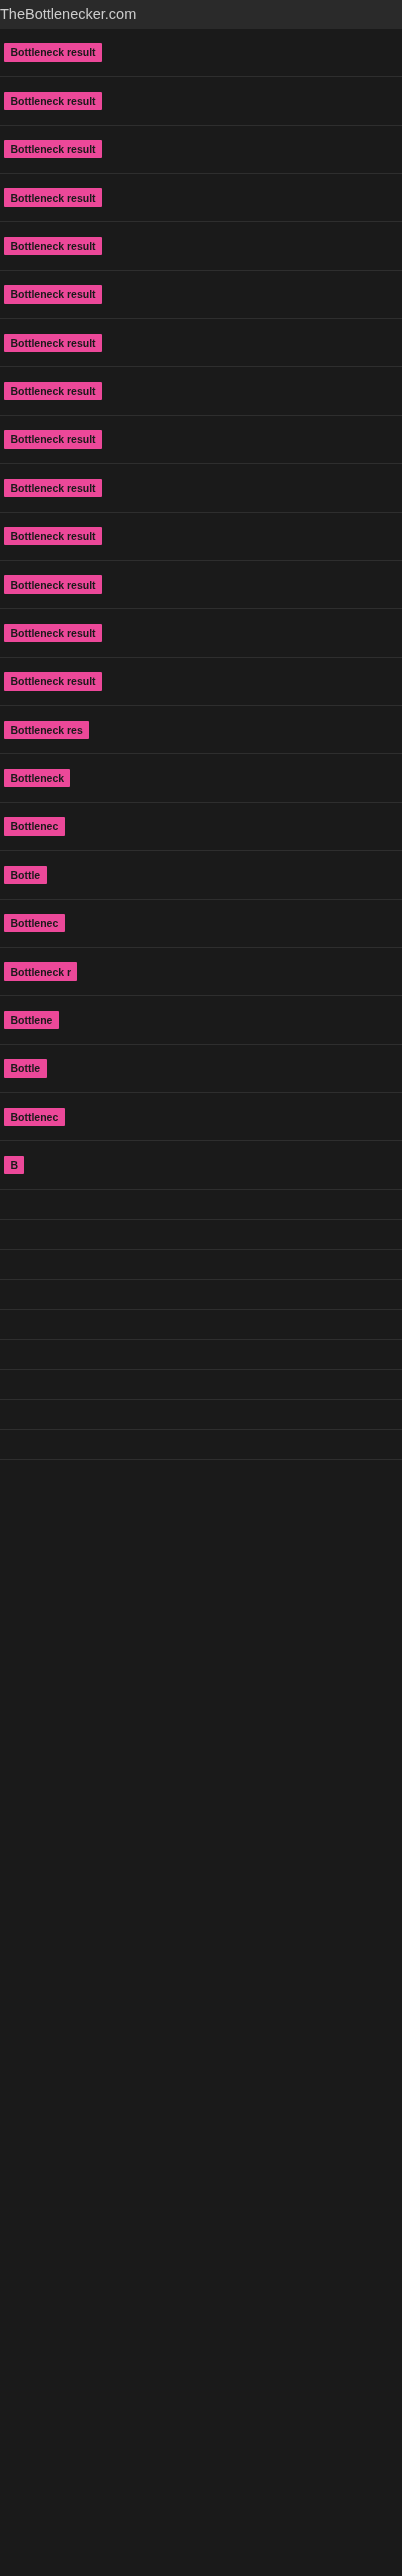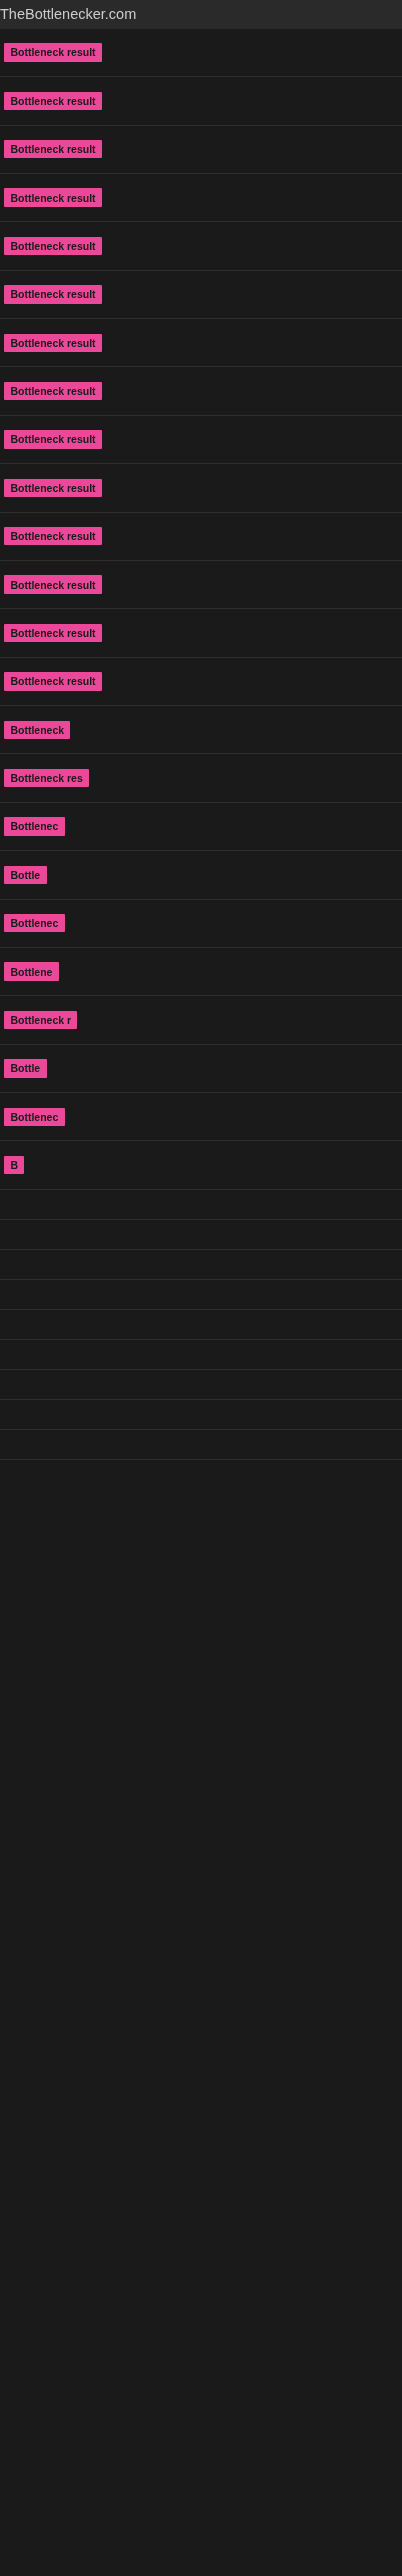--- a/index.html
+++ b/index.html
@@ -86,39 +86,39 @@
     <div class="item-row">
       <span class="bottleneck-badge">Bottleneck result</span>
     </div>
     <div class="item-row">
       <span class="bottleneck-badge">Bottleneck result</span>
     </div>
     <div class="item-row">
       <span class="bottleneck-badge">Bottleneck result</span>
     </div>
     <div class="item-row">
-      <span class="bottleneck-badge">Bottleneck</span>
+      <span class="bottleneck-badge">Bottleneck res</span>
     </div>
     <div class="item-row">
-      <span class="bottleneck-badge">Bottleneck res</span>
+      <span class="bottleneck-badge">Bottleneck</span>
     </div>
     <div class="item-row">
       <span class="bottleneck-badge">Bottlenec</span>
     </div>
     <div class="item-row">
       <span class="bottleneck-badge">Bottle</span>
     </div>
     <div class="item-row">
       <span class="bottleneck-badge">Bottlenec</span>
     </div>
     <div class="item-row">
-      <span class="bottleneck-badge">Bottlene</span>
+      <span class="bottleneck-badge">Bottleneck r</span>
     </div>
     <div class="item-row">
-      <span class="bottleneck-badge">Bottleneck r</span>
+      <span class="bottleneck-badge">Bottlene</span>
     </div>
     <div class="item-row">
       <span class="bottleneck-badge">Bottle</span>
     </div>
     <div class="item-row">
       <span class="bottleneck-badge">Bottlenec</span>
     </div>
     <div class="item-row">
       <span class="bottleneck-badge">B</span>
     </div>

